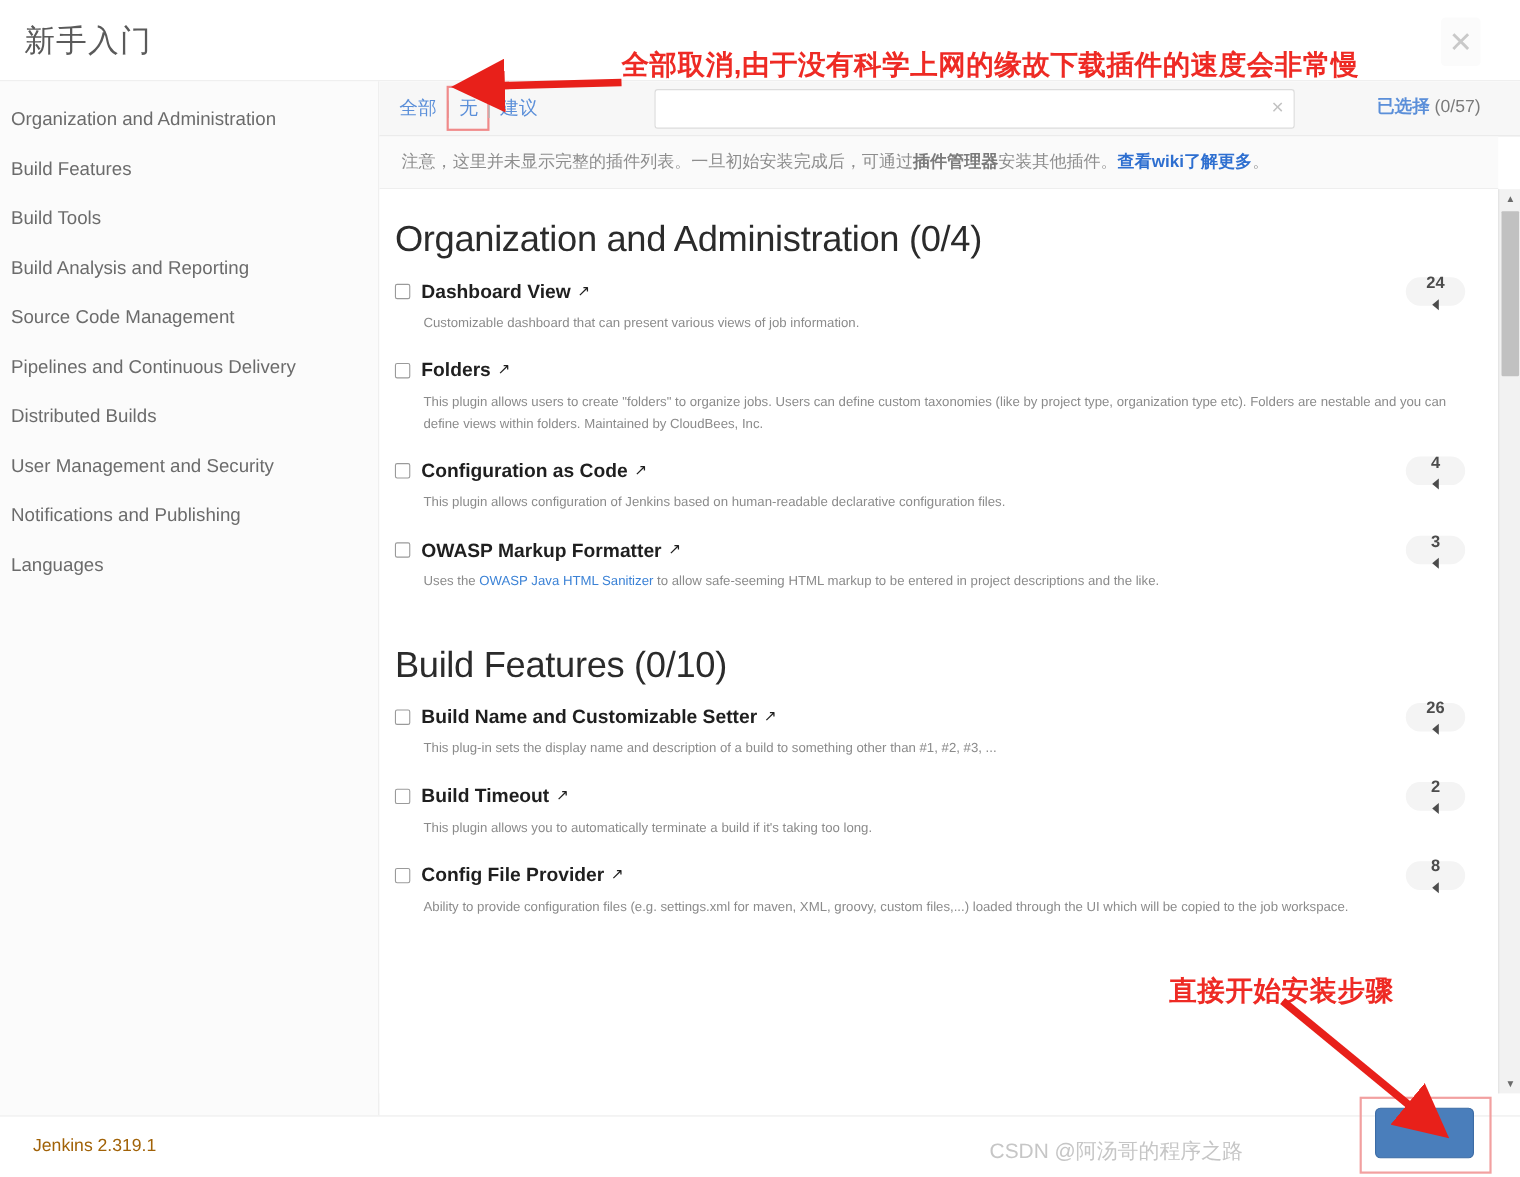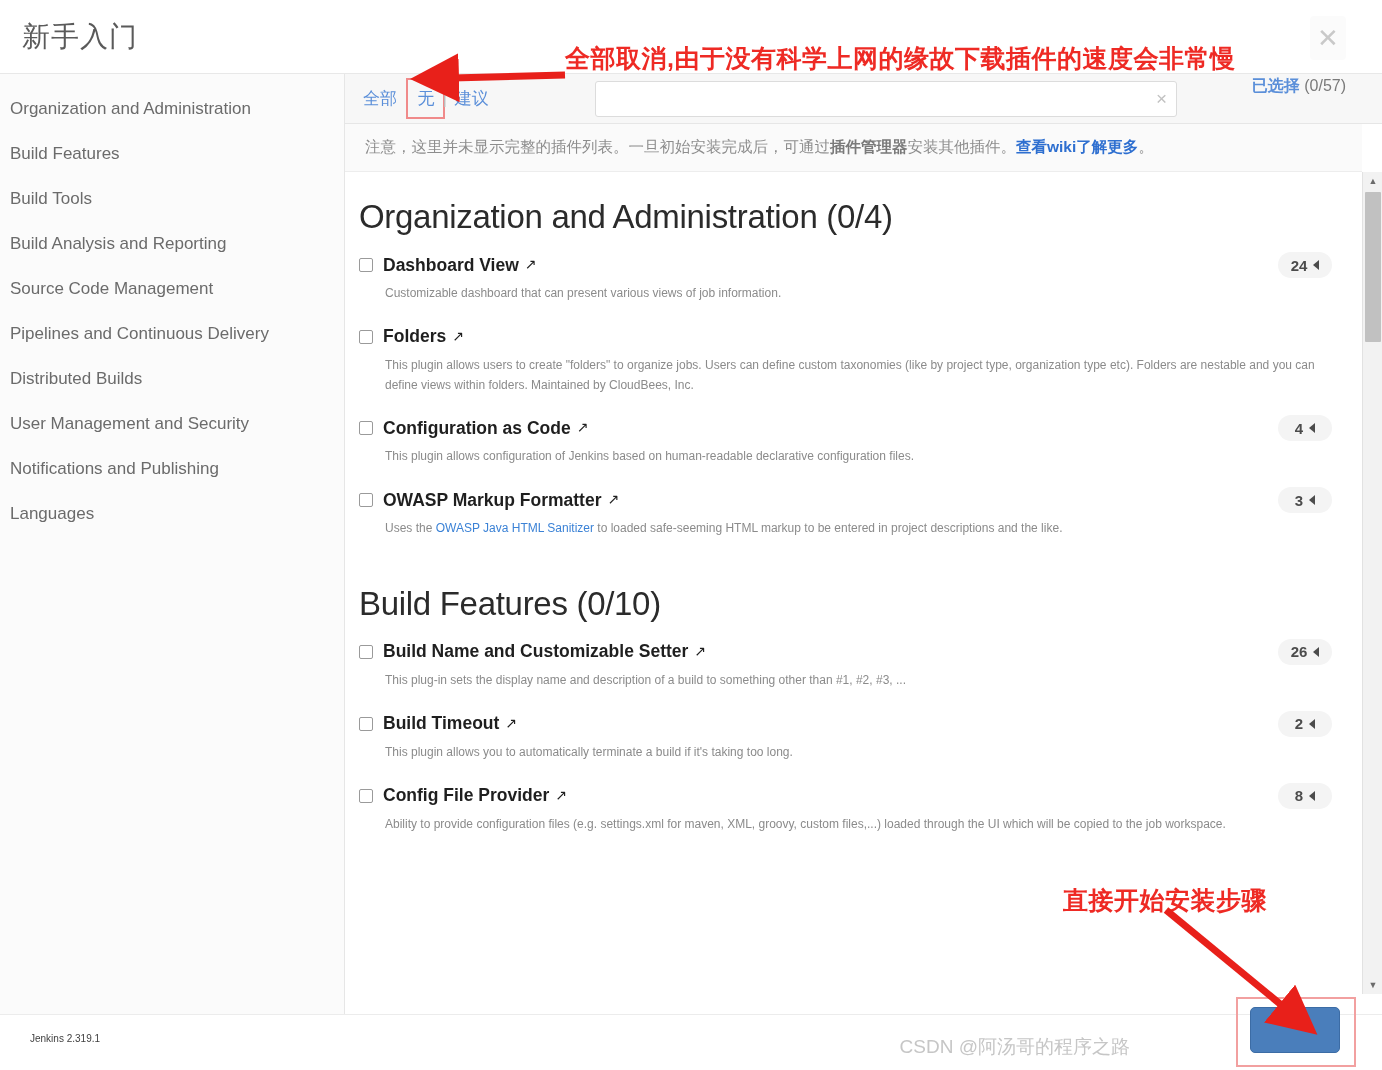--- a/index.html
+++ b/index.html
@@ -85,21 +85,21 @@
     background: #ffffff; padding: 0 34px 0 10px;
     font-size: 15px; color: #444;
     font-family: "Liberation Sans", sans-serif;
     outline: none;
   }
   .search-clear {
     position: absolute; right: 10px; top: 7px;
     font-size: 19px; color: #c2c2c2; cursor: pointer; user-select: none;
   }
   .selected-count {
-    position: absolute; right: 36px; top: 2px;
+    position: absolute; right: 36px; top: 13px;
     font-size: 16px; white-space: nowrap;
   }
   .selected-count .lbl { color: #5b8fd9; font-weight: 600; }
   .selected-count .num { color: #7a7a7a; }
 
   
   .notice {
     position: absolute; left: 0; top: 50px; width: 1017px; height: 48px;
     background: #fafafa; border-bottom: 1px solid #ededed;
     display: flex; align-items: center;
@@ -137,21 +137,21 @@
   }
   .ext-arrow {
     margin-left: 6px; font-size: 14px; color: #1f1f1f;
     display: inline-block; transform: translateY(-1px);
   }
   .badge {
     position: absolute; right: 0; top: 2px;
     min-width: 54px; height: 26px; padding: 0 10px;
     border-radius: 13px; background: #f4f4f4;
     display: flex; align-items: center; justify-content: center; gap: 6px;
-    font-size: 15px; color: #4c4c4c; font-weight: 600;
+    font-size: 15px; color: #4c4c4c; font-weight: 600; flex-direction: column;
   }
   .badge .tri {
     width: 0; height: 0;
     border-top: 5px solid transparent;
     border-bottom: 5px solid transparent;
     border-right: 6px solid #4c4c4c;
   }
   .plugin-desc {
     margin: 4px 0 0 26px;
     font-size: 12px; color: #8b8b8b; line-height: 1.65;
@@ -176,21 +176,21 @@
     background: #c1c1c1; border-radius: 1px; cursor: pointer;
   }
 
   
   .dlg-footer {
     position: absolute; left: 0; top: 1014px; width: 1382px; height: 56px;
     background: #ffffff; border-top: 1px solid #ececec;
   }
   .jenkins-ver {
     position: absolute; left: 30px; top: 18px;
-    font-size: 10px; color: #404040;
+    font-size: 16px; color: #a16207;
   }
   .install-btn {
     position: absolute; right: 42px; top: -8px;
     width: 90px; height: 46px;
     background: #4a7ebb; border: 1px solid #3c6ca5; border-radius: 5px;
     cursor: pointer;
   }
   .btn-box-hl {
     position: absolute; right: 26px; top: -18px;
     width: 120px; height: 70px;
@@ -309,21 +309,21 @@
         <div class="plugin" style="margin-top:18px;">
           <div class="plugin-head">
             <span class="chk"></span>
             <span class="plugin-name">OWASP Markup Formatter</span>
             <span class="ext-arrow">↗</span>
           </div>
           <div class="badge">
             <span>3</span>
             <span class="tri"></span>
           </div>
-          <div class="plugin-desc"><span>Uses the </span><a>OWASP Java HTML Sanitizer</a><span> to loaded safe-seeming HTML markup to be entered in project descriptions and the like.</span></div>
+          <div class="plugin-desc"><span>Uses the </span><a>OWASP Java HTML Sanitizer</a><span> to allow safe-seeming HTML markup to be entered in project descriptions and the like.</span></div>
         </div>
 
         <div class="cat-title" style="margin-top:46px;">Build Features (0/10)</div>
 
         <div class="plugin">
           <div class="plugin-head">
             <span class="chk"></span>
             <span class="plugin-name">Build Name and Customizable Setter</span>
             <span class="ext-arrow">↗</span>
           </div>

